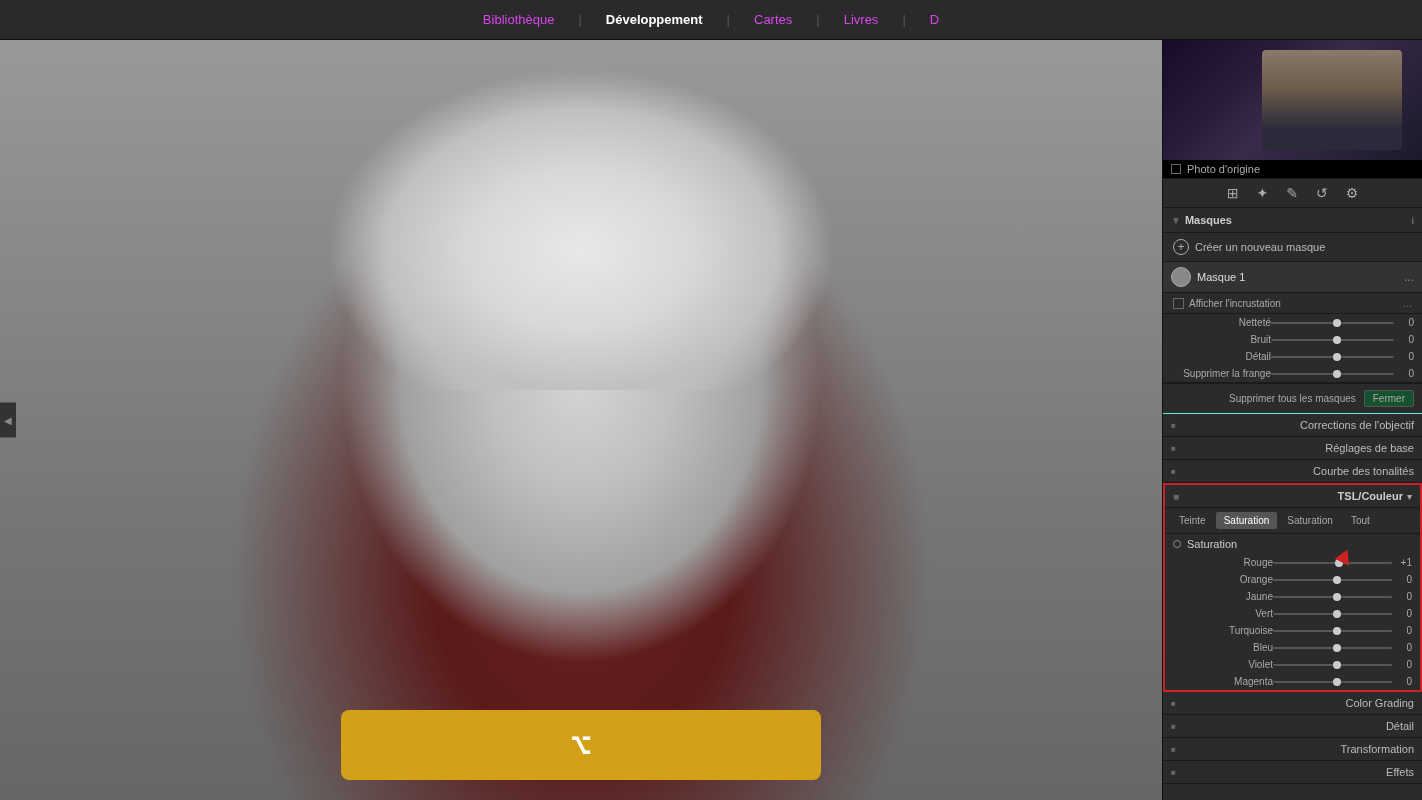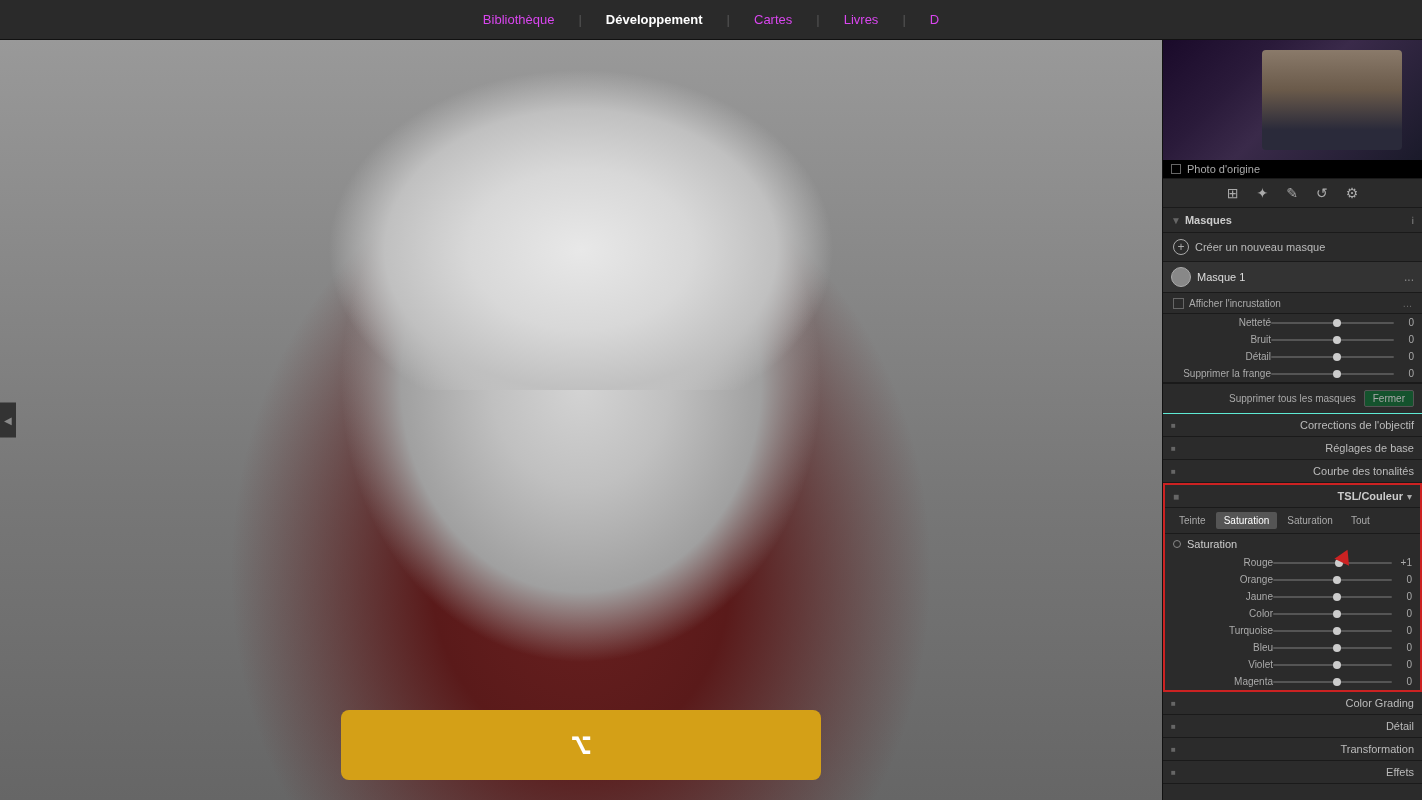--- a/index.html
+++ b/index.html
@@ -630,21 +630,21 @@
             <span class="slider-value">0</span>
           </div>
           <div class="slider-row">
             <span class="slider-label">Jaune</span>
             <div class="slider-track">
               <div class="slider-thumb" style="left: 50%;"></div>
             </div>
             <span class="slider-value">0</span>
           </div>
           <div class="slider-row">
-            <span class="slider-label">Color</span>
+            <span class="slider-label">Vert</span>
             <div class="slider-track">
               <div class="slider-thumb" style="left: 50%;"></div>
             </div>
             <span class="slider-value">0</span>
           </div>
           <div class="slider-row">
             <span class="slider-label">Turquoise</span>
             <div class="slider-track">
               <div class="slider-thumb" style="left: 50%;"></div>
             </div>

